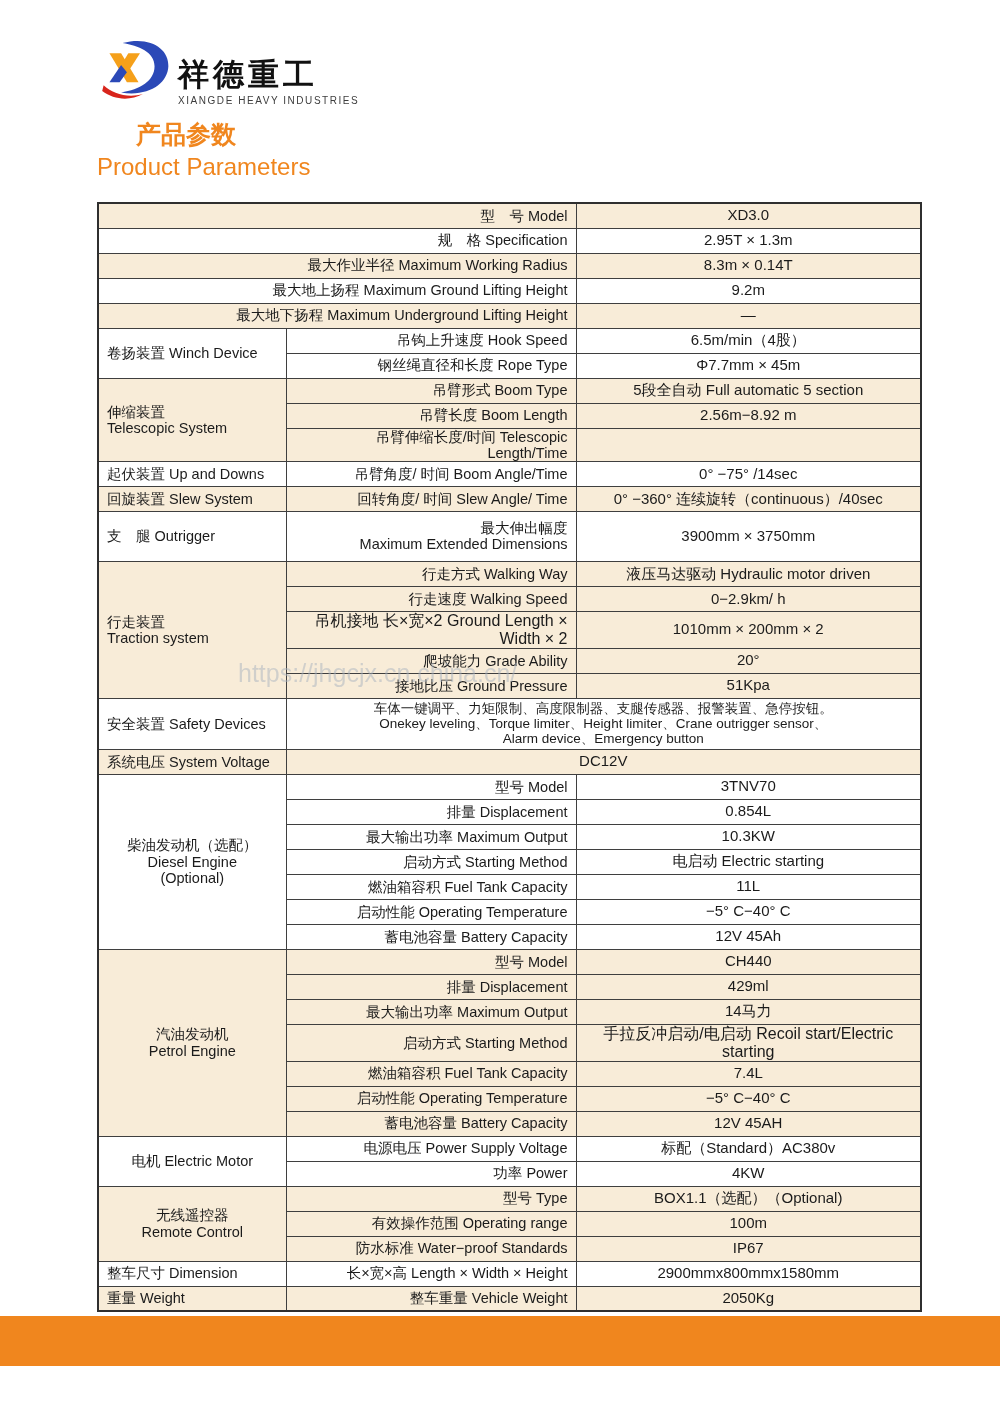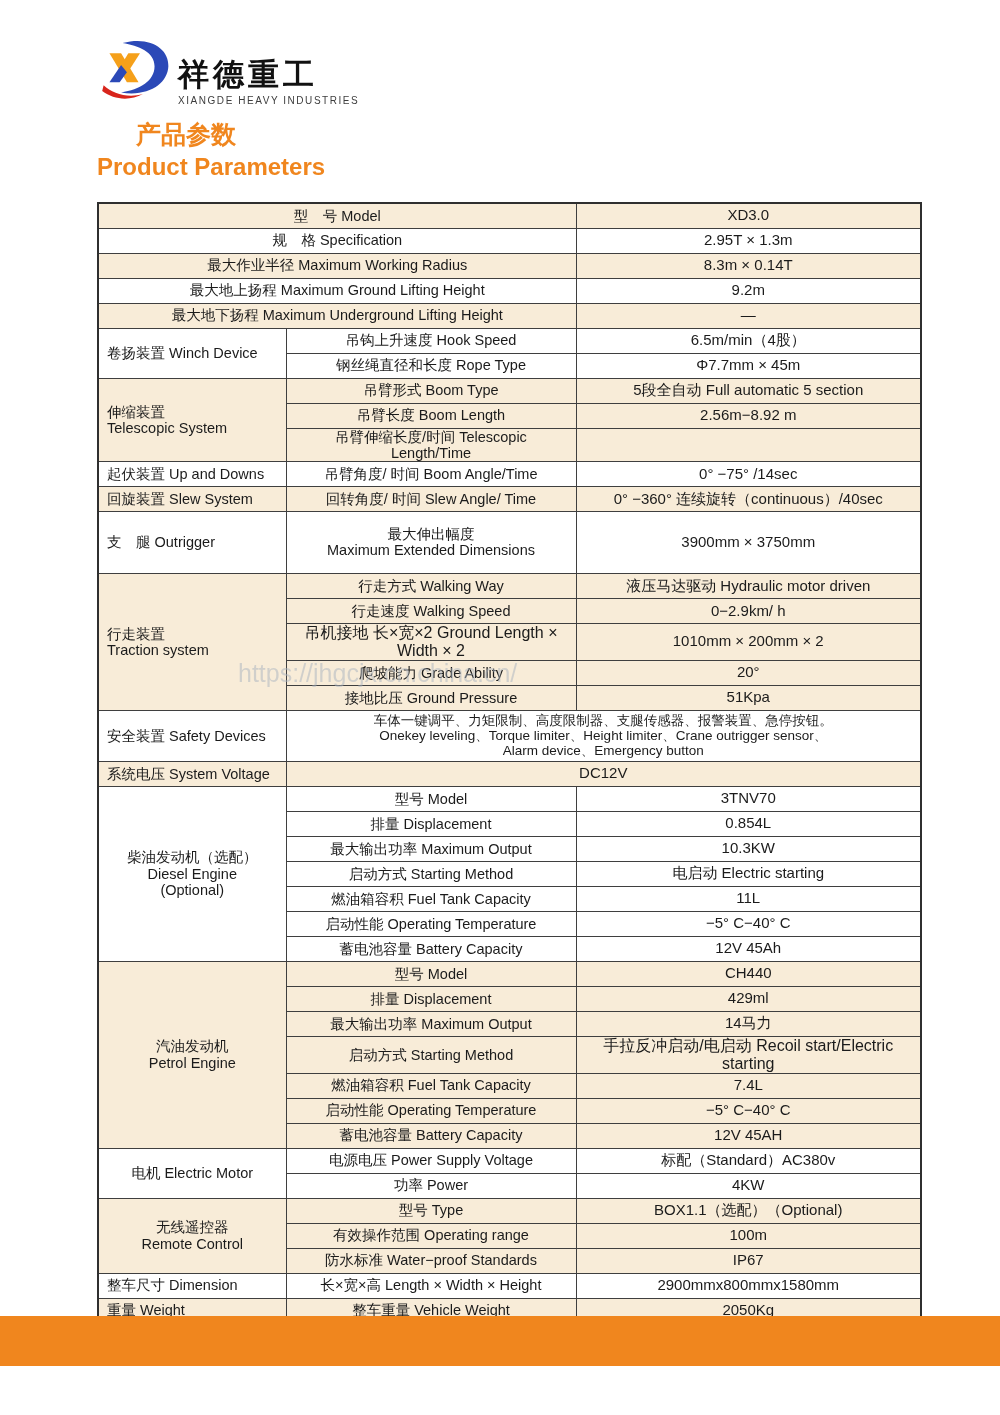--- a/index.html
+++ b/index.html
@@ -10,40 +10,40 @@
   }
   
   .logo{position:absolute;left:92px;top:34px;display:flex;align-items:flex-end;}
   .logo-mark{width:80px;height:72px;margin-right:6px;flex:0 0 auto;}
   .logo-text{display:flex;flex-direction:column;}
   .logo-cn{font-size:31px;font-weight:bold;color:#111;letter-spacing:4px;line-height:1.1;}
   .logo-en{font-size:10px;color:#3d3d3d;letter-spacing:1.55px;margin-top:3px;}
   
   .heading{position:absolute;left:97px;top:121px;}
   .heading-cn{font-size:25px;font-weight:600;color:#f0861e;line-height:1.1;margin-left:39px;}
-  .heading-en{font-size:24px;font-weight:700;color:#f0861e;line-height:1.2;margin-top:4px;}
+  .heading-en{font-size:24px;font-weight:400;color:#f0861e;line-height:1.2;margin-top:4px;}
   
   .spec-table{
     position:absolute;left:97px;top:202px;width:823px;
     border-collapse:collapse;table-layout:fixed;
     border:2px solid #2f2f2f;
   }
   .spec-table td{
     border:1px solid #3f3f3f;
     padding:0 8px;
     font-size:15px;line-height:1.12;
     white-space:pre-line;
     overflow:hidden;
     vertical-align:middle;
   }
   .spec-table tr{height:25px;}
   tr.sec-start td{border-top:1.6px solid #2f2f2f;}
   td.group{font-size:14.5px;text-align:left;}
   td.group.center{text-align:center;padding:0 2px;}
-  td.param{font-size:14.5px;text-align:center;}
+  td.param{font-size:14.5px;text-align:right;}
   td.value{text-align:center;}
   td.small{font-size:16px;}
   td.vsmall{font-size:13.5px;text-align:center;}
   .bg-tan{background:#f8ecd8;}
   .bg-white{background:#ffffff;}
   
   .watermark{
     position:absolute;left:238px;top:650px;z-index:5;pointer-events:none;
     color:#aab4c0;opacity:0.5;font-size:25px;line-height:1.32;
   }
@@ -134,21 +134,21 @@
       <tr class="bg-white sec-start">
         <td class="group" rowspan="1">起伏装置  Up and Downs</td>
         <td class="param">吊臂角度/ 时间  Boom Angle/Time</td>
         <td class="value">0° −75° /14sec</td>
       </tr>
       <tr class="bg-tan sec-start">
         <td class="group" rowspan="1">回旋装置  Slew System</td>
         <td class="param">回转角度/ 时间  Slew Angle/ Time</td>
         <td class="value">0° −360° 连续旋转（continuous）/40sec</td>
       </tr>
-      <tr class="bg-white sec-start" style="height: 62px; border-radius: 13px;">
+      <tr class="bg-white sec-start" style="height: 50px; border-radius: 13px;">
         <td class="group" rowspan="1">支　腿  Outrigger</td>
         <td class="param">最大伸出幅度
 Maximum Extended Dimensions</td>
         <td class="value">3900mm × 3750mm</td>
       </tr>
       <tr class="bg-tan sec-start">
         <td class="group" rowspan="5">行走装置
 Traction system</td>
         <td class="param">行走方式  Walking Way</td>
         <td class="value">液压马达驱动  Hydraulic motor driven</td>

